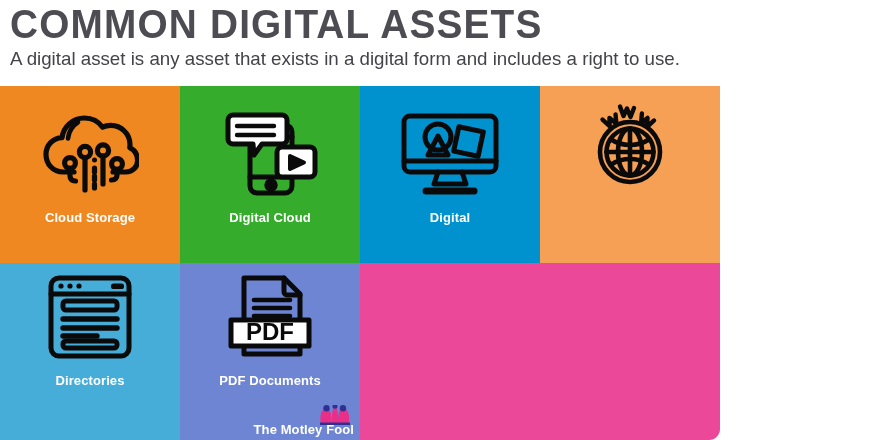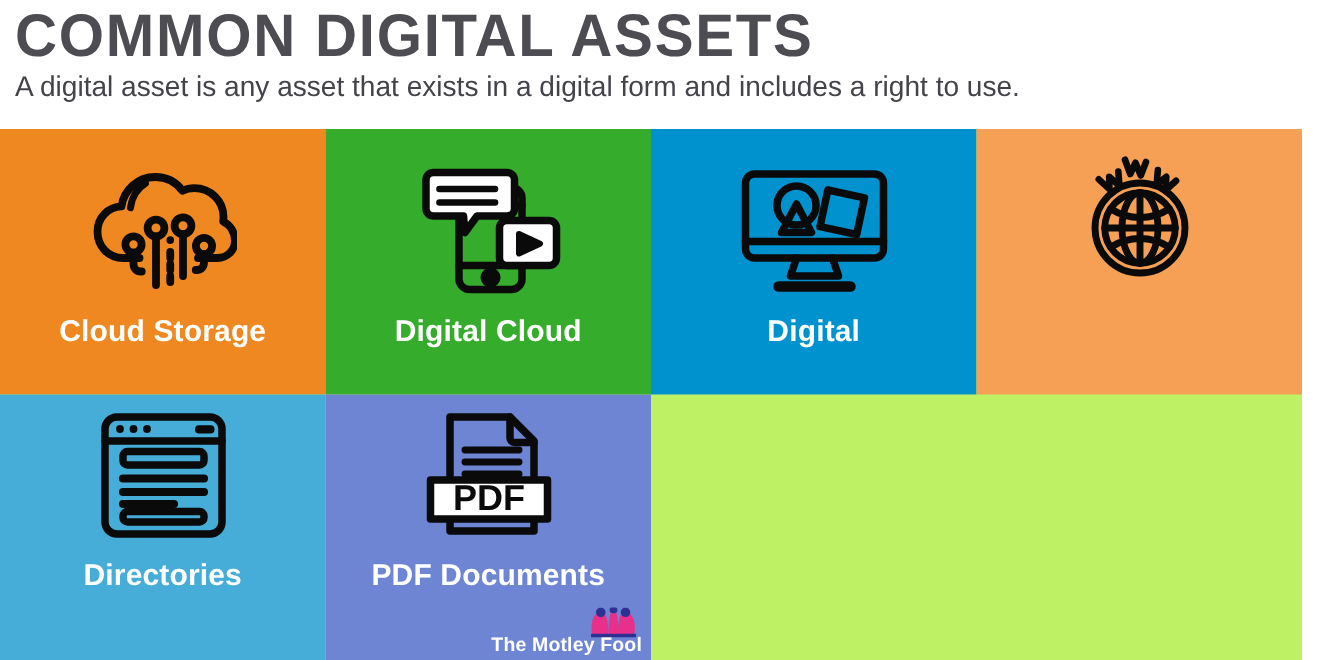--- a/index.html
+++ b/index.html
@@ -8,25 +8,26 @@
     background: #ffffff;
   }
   body {
     width: 880px;
     height: 440px;
     overflow: hidden;
     font-family: "Liberation Sans", sans-serif;
   }
   .infographic {
     position: relative;
-    width: 868px;
+    width: 720px;
     height: 440px;
-    background: #bef264;
+    background: #ec4899;
     display: flex;
     flex-direction: column;
+    border-radius: 11px;
   }
   
   .header {
     height: 86px;
     box-sizing: border-box;
     padding: 2px 10px 0 10px;
     background: #ffffff;
     flex: 0 0 auto;
   }
   .title {
@@ -74,21 +75,21 @@
     height: 92px;
     display: flex;
     align-items: center;
     justify-content: center;
   }
   .tile svg {
     display: block;
   }
   .tile-label {
     margin-top: 10px;
-    font-size: 20px;
+    font-size: 13px;
     font-weight: bold;
     color: #ffffff;
     letter-spacing: 0.1px;
     text-align: center;
     white-space: nowrap;
   }
   
   .grid .tile.row2 { padding-top: 8px; }
 
   

